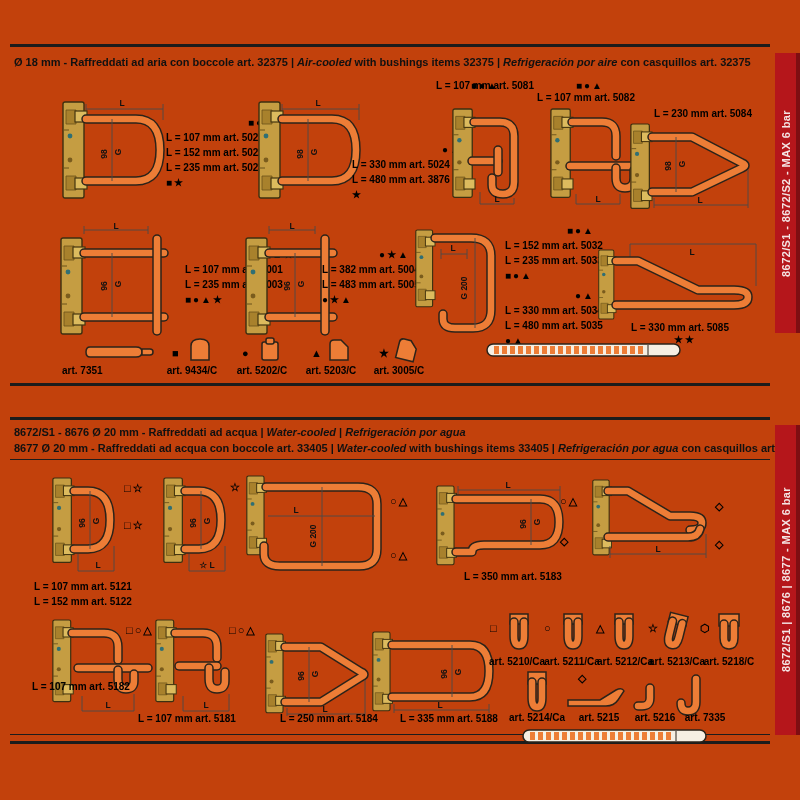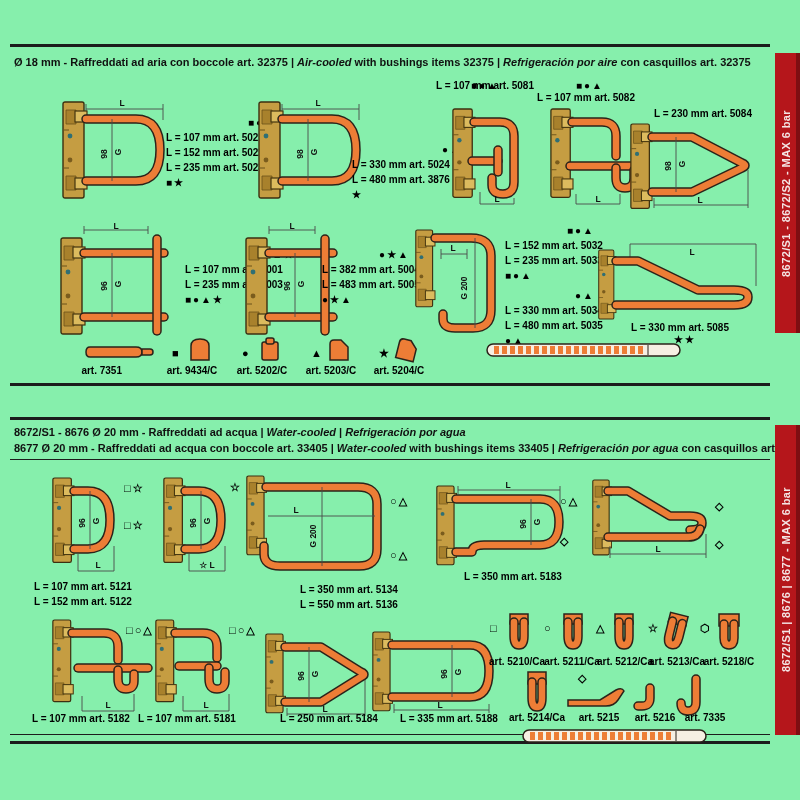--- a/index.html
+++ b/index.html
@@ -1,16 +1,16 @@
 <!DOCTYPE html>
 <html><head>
 <meta charset="utf-8">
 <style>
   html,body{margin:0;padding:0;background:#fff;}
-  .page{position:relative;width:800px;height:800px;background:#86efac;overflow:hidden;
+  .page{position:relative;width:800px;height:800px;background:#c2410c;overflow:hidden;
         font-family:"Liberation Sans",sans-serif;color:#000;}
   .abs{position:absolute;}
   .rule{position:absolute;background:#1c1c1c;}
   .hdr{position:absolute;font-size:11px;font-weight:bold;white-space:nowrap;color:#111;}
   .hdr .it{font-style:italic;}
   .sidebar{position:absolute;width:21px;background:#b5161b;border-right:4px solid #7e0e12;
            display:flex;align-items:center;justify-content:center;}
   .vtxt{writing-mode:vertical-rl;transform:rotate(180deg);font-weight:bold;font-size:11px;
         color:#f4e4e4;letter-spacing:.4px;white-space:nowrap;}
   .lbk{position:absolute;}
@@ -203,21 +203,21 @@
     <path class="tube-o" d="M18 25 H40 L100 54 H136 Q150 54 150 61 Q150 69 136 69 H18"></path>
       <path class="tube" d="M18 25 H40 L100 54 H136 Q150 54 150 61 Q150 69 136 69 H18"></path>
   </svg>
   <div class="cap" style="left:615px;top:322px;width:130px">L = 330 mm art. 5085</div>
   <div class="cap sy" style="left:655px;top:334px;width:60px">★★</div>
 
   <svg class="abs" style="left:84px;top:344px" width="72" height="16" viewBox="0 0 72 16">
     <path class="orangefill" d="M6 3 H52 Q58 3 58 8 Q58 13 52 13 H6 Q2 13 2 8 Q2 3 6 3 Z"></path>
     <path class="orangefill" d="M58 5 H66 Q69 5 69 8 Q69 11 66 11 H58 Z"></path>
   </svg>
-  <div class="cap" style="left:62px;top:365px;width:60px;text-align:right">art. 7351</div>
+  <div class="cap" style="left:62px;top:365px;width:60px;text-align:left">art. 7351</div>
 
   <span class="symspan" style="left:172px;top:347px">■</span>
   <svg class="abs" style="left:188px;top:336px" width="24" height="26" viewBox="0 0 24 26">
     <path class="orangefill" d="M3 24 V10 Q3 3 12 3 Q21 3 21 10 V24 Z"></path>
   </svg>
   <div class="cap" style="left:164px;top:365px;width:56px">art. 9434/C</div>
 
   <span class="symspan" style="left:242px;top:347px">●</span>
   <svg class="abs" style="left:258px;top:336px" width="24" height="26" viewBox="0 0 24 26">
     <rect class="orangefill" x="4" y="6" width="16" height="18" rx="2"></rect>
@@ -230,21 +230,21 @@
     <path class="orangefill" d="M3 24 V8 Q3 4 7 4 H14 L21 11 V24 Z"></path>
   </svg>
   <div class="cap" style="left:303px;top:365px;width:56px">art. 5203/C</div>
 
   <span class="symspan" style="left:379px;top:347px">★</span>
   <svg class="abs" style="left:395px;top:336px" width="24" height="26" viewBox="0 0 24 26">
     <g transform="rotate(14 12 13)">
         <path class="orangefill" d="M3 24 V8 Q3 4 7 4 H14 L21 11 V24 Z"></path>
       </g>
   </svg>
-  <div class="cap" style="left:371px;top:365px;width:56px">art. 5204/C</div>
+  <div class="cap" style="left:371px;top:365px;width:56px">art. 3005/C</div>
 
   <svg class="abs" style="left:486px;top:342px" width="195" height="16" viewBox="0 0 195 16">
     <rect class="tubecase" x="1" y="2" width="193" height="12" rx="6"></rect>
     <line x1="8" y1="8" x2="158" y2="8" stroke="#ed7d36" stroke-width="8" stroke-dasharray="5 3"></line>
     <line x1="162" y1="3" x2="162" y2="13" stroke="#2b231a" stroke-width="1"></line>
   </svg>
 
   <div class="rule" style="left:10px;top:383px;width:760px;height:3px"></div>
 
   <div class="rule" style="left:10px;top:417px;width:760px;height:3px"></div>
@@ -293,24 +293,20 @@
   <svg class="abs" style="left:246px;top:470px" width="140" height="108" viewBox="0 0 140 108">
     <use href="#mount" transform="translate(0 6) scale(0.82)"></use>
     <path class="tube-o" d="M20 17 H112 Q131 17 131 34 V79 Q131 96 113 96 H34 Q18 96 18 84 V76"></path>
       <path class="tube" d="M20 17 H112 Q131 17 131 34 V79 Q131 96 113 96 H34 Q18 96 18 84 V76"></path>
     <path class="dim" d="M22 46 H129 M76 17 V96"></path>
     <text class="dtx" x="50" y="43" text-anchor="middle">L</text>
     <text class="dtx" transform="translate(70 66) rotate(-90)" text-anchor="middle">G 200</text>
   </svg>
   <span class="symspan" style="left:390px;top:495px">○△</span>
   <span class="symspan" style="left:390px;top:549px">○△</span>
-  <div class="lbk" style="left:300px;top:583px">
-    <div class="ln">L = 350 mm art. 5134</div>
-    <div class="ln">L = 550 mm art. 5136</div>
-  </div>
 
   <svg class="abs" style="left:436px;top:476px" width="130" height="95" viewBox="0 0 130 95">
     <path class="dim" d="M22 10 v8 M124 10 v26 M22 14 h102"></path>
     <text class="dtx" x="72" y="12" text-anchor="middle">L</text>
     <use href="#mount" transform="translate(0 10) scale(0.82)"></use>
     <path class="tube-o" d="M20 23 H104 Q123 23 123 46 Q123 69 104 69 H48 Q36 69 36 76 H20"></path>
       <path class="tube" d="M20 23 H104 Q123 23 123 46 Q123 69 104 69 H48 Q36 69 36 76 H20"></path>
     <path class="dim" d="M95 23 V69"></path>
     <text class="dtx" transform="translate(90 48) rotate(-90)" text-anchor="middle">96</text>
     <text class="dtx" transform="translate(104 46) rotate(-90)" text-anchor="middle">G</text>
@@ -338,21 +334,21 @@
     <path class="tube-o" d="M20 17 H52 Q66 17 66 31 V44"></path>
       <path class="tube" d="M20 17 H52 Q66 17 66 31 V44"></path>
     <path class="tube-o" d="M26 52 H96"></path>
       <path class="tube" d="M26 52 H96"></path>
     <path class="tube-o" d="M66 54 V63 Q66 73 74 73 Q82 73 82 65 V58"></path>
       <path class="tube" d="M66 54 V63 Q66 73 74 73 Q82 73 82 65 V58"></path>
     <path class="dim" d="M30 80 V95 M82 78 V95 M30 95 H82"></path>
     <text class="dtx" x="56" y="92" text-anchor="middle">L</text>
   </svg>
   <span class="symspan" style="left:126px;top:624px">□○△</span>
-  <div class="lbk" style="left:32px;top:712px">
+  <div class="lbk" style="left:32px;top:680px">
     <div class="ln">L = 107 mm art. 5182</div>
   </div>
 
   <svg class="abs" style="left:155px;top:616px" width="110" height="100" viewBox="0 0 110 100">
     <use href="#mount" transform="translate(0 4) scale(0.85)"></use>
     <path class="tube-o" d="M20 17 H48 Q62 17 62 31 V42"></path>
       <path class="tube" d="M20 17 H48 Q62 17 62 31 V42"></path>
     <path class="tube-o" d="M24 50 H62"></path>
       <path class="tube" d="M24 50 H62"></path>
     <path class="tube-o" d="M54 52 V63 Q54 73 62 73 Q70 73 70 65 V56"></path>

